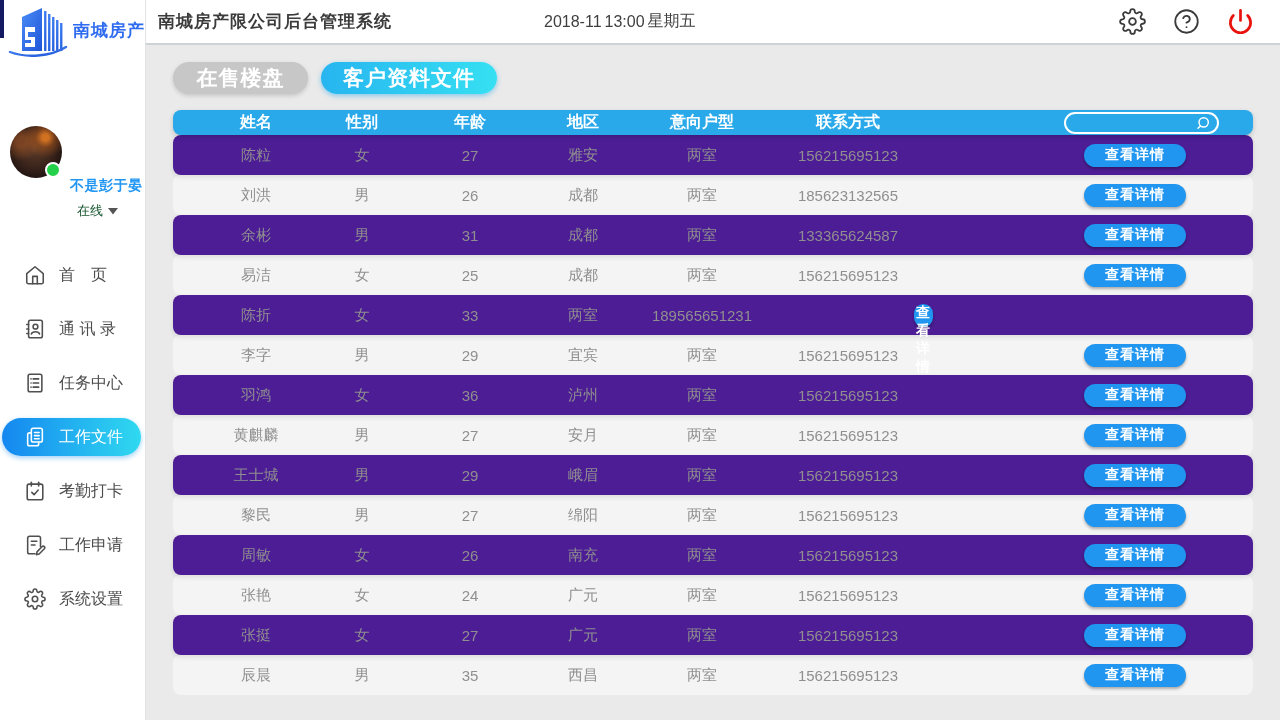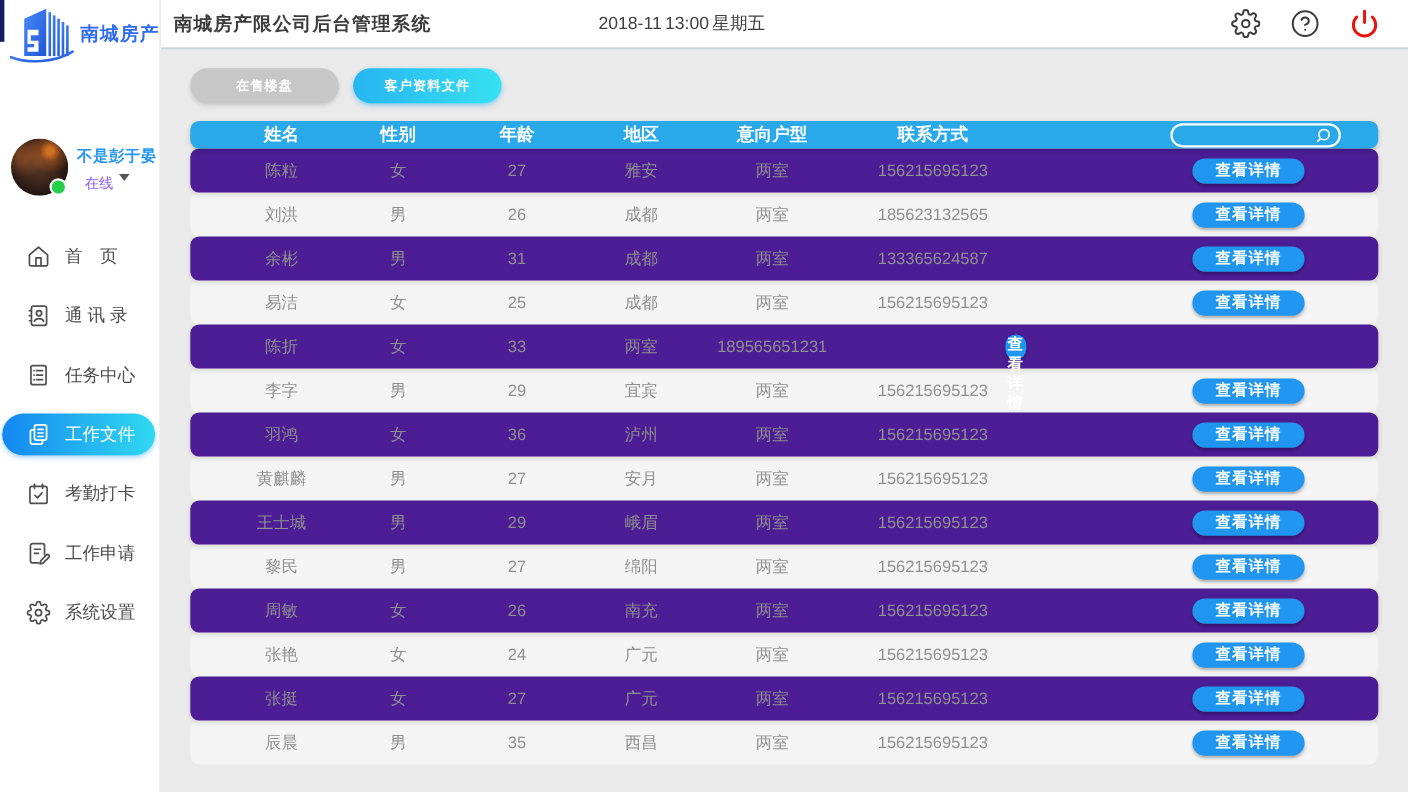--- a/index.html
+++ b/index.html
@@ -24,23 +24,23 @@
     position:relative;width:52px;height:52px;border-radius:50%;flex:0 0 52px;cursor:pointer;
     background:
       radial-gradient(circle at 68% 22%, rgba(224,120,34,.9) 0 6%, rgba(190,95,30,.45) 18%, rgba(0,0,0,0) 38%),
       radial-gradient(circle at 22% 30%, rgba(170,90,40,.55) 0 10%, rgba(0,0,0,0) 35%),
       radial-gradient(circle at 48% 46%, #5a3a28 0%, #3a241b 45%, #1d1210 78%, #120b09 100%);
   }
   .status-dot{
     position:absolute;right:1px;bottom:0;width:12px;height:12px;border-radius:50%;
     background:var(--online-green);border:2px solid #fff;
   }
-  .user-info{margin-left:8px;padding-top:7px;}
+  .user-info{margin-left:8px;padding-top:7px;margin-top:44px;}
   .user-name{font-size:14px;font-weight:bold;color:var(--name-blue);letter-spacing:.5px;}
-  .user-status{display:flex;align-items:flex-start;margin-top:7px;margin-left:7px;font-size:13px;color:#8b5cf6;cursor:pointer;}
+  .user-status{display:flex;align-items:center;margin-top:7px;margin-left:7px;font-size:13px;color:#14532d;cursor:pointer;}
   .user-status svg{margin-left:5px;}
   .menu{margin-top:28px;}
   .menu-item{
     display:flex;align-items:center;height:54px;padding-left:24px;cursor:pointer;
     color:#4c4c4c;font-size:16px;
   }
   .menu-item .mi-icon{width:22px;height:22px;margin-right:13px;color:#4f4f4f;flex:0 0 22px;}
   .menu-item .mi-label{white-space:pre;}
   .menu-item.active{
     height:38px;margin:8px 4px 8px 2px;padding-left:22px;border-radius:19px;
@@ -61,21 +61,21 @@
   .topbar-icons{position:absolute;right:26px;top:0;height:43px;display:flex;align-items:center;gap:27px;}
   .icon-btn{width:27px;height:27px;cursor:pointer;color:#3a3a3a;background:none;border:none;padding:0;}
   .icon-btn svg{display:block;}
   .icon-btn.power{color:var(--power-red);}
 
   
   .content{padding:17px 0 0 27px;}
   .tabs{display:flex;gap:13px;height:32px;margin-bottom:16px;}
   .tab{
     min-width:135px;height:32px;border:none;border-radius:16px;cursor:pointer;
-    font-family:inherit;font-size:12px;font-weight:bold;color:#ffffff;letter-spacing:1px;
+    font-family:inherit;font-size:21px;font-weight:bold;color:#ffffff;letter-spacing:1px;
     padding:0 22px;
   }
   .tab.inactive{background:#c7c7c7;box-shadow:0 2px 4px rgba(0,0,0,.15);}
   .tab.active{background:linear-gradient(90deg,var(--tab-grad-start),var(--tab-grad-end));box-shadow:0 2px 5px rgba(40,170,240,.5);}
 
   .table{width:1080px;}
   .trow,.thead{
     display:grid;grid-template-columns:136px 106px 110px 116px 122px 170px 1fr;
     border-radius:8px;
   }

